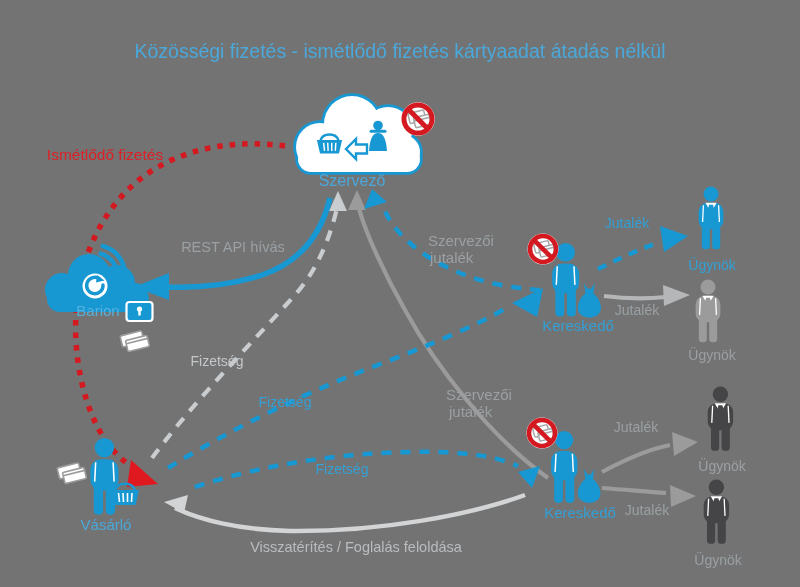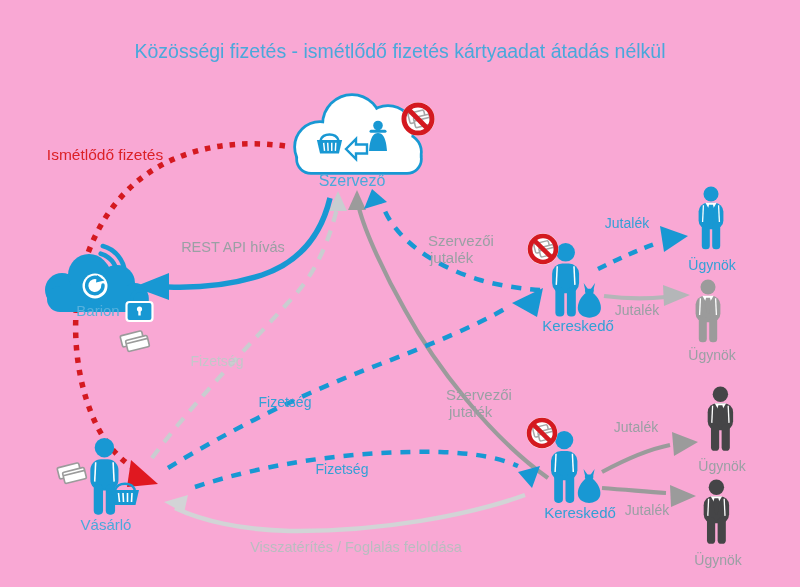--- a/index.html
+++ b/index.html
@@ -1,16 +1,16 @@
 <!DOCTYPE html>
 <html><head>
 <meta charset="utf-8">
 <style>
   html,body{margin:0;padding:0;background:#ffffff;}
-  .stage{position:relative;width:800px;height:587px;background:#f9a8d4;overflow:hidden;
+  .stage{position:relative;width:800px;height:587px;background:#737373;overflow:hidden;
          font-family:"Liberation Sans","DejaVu Sans",sans-serif;}
   svg{display:block;}
   text{font-family:"Liberation Sans","DejaVu Sans",sans-serif;font-weight:300;}
 </style>
 </head>
 <body>
 
 <div class="stage">
 <svg width="800" height="587" viewBox="0 0 800 587">
 

